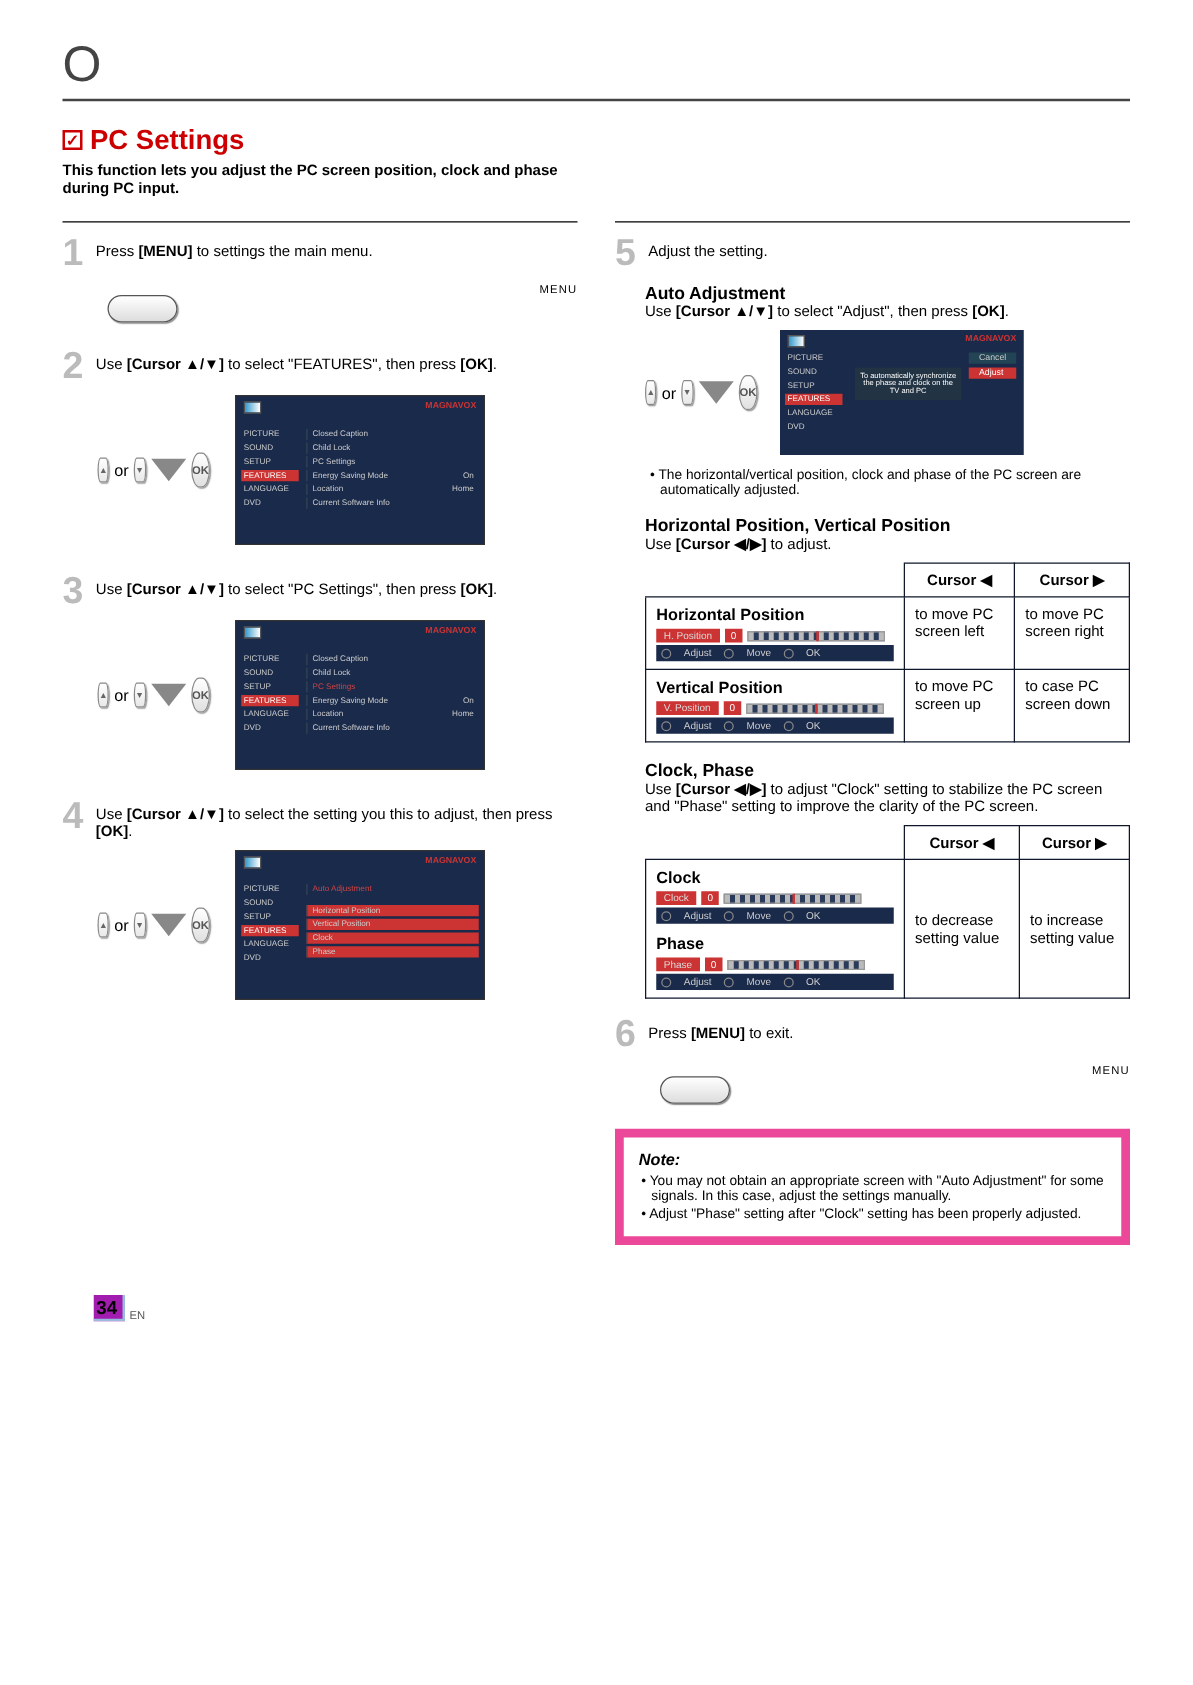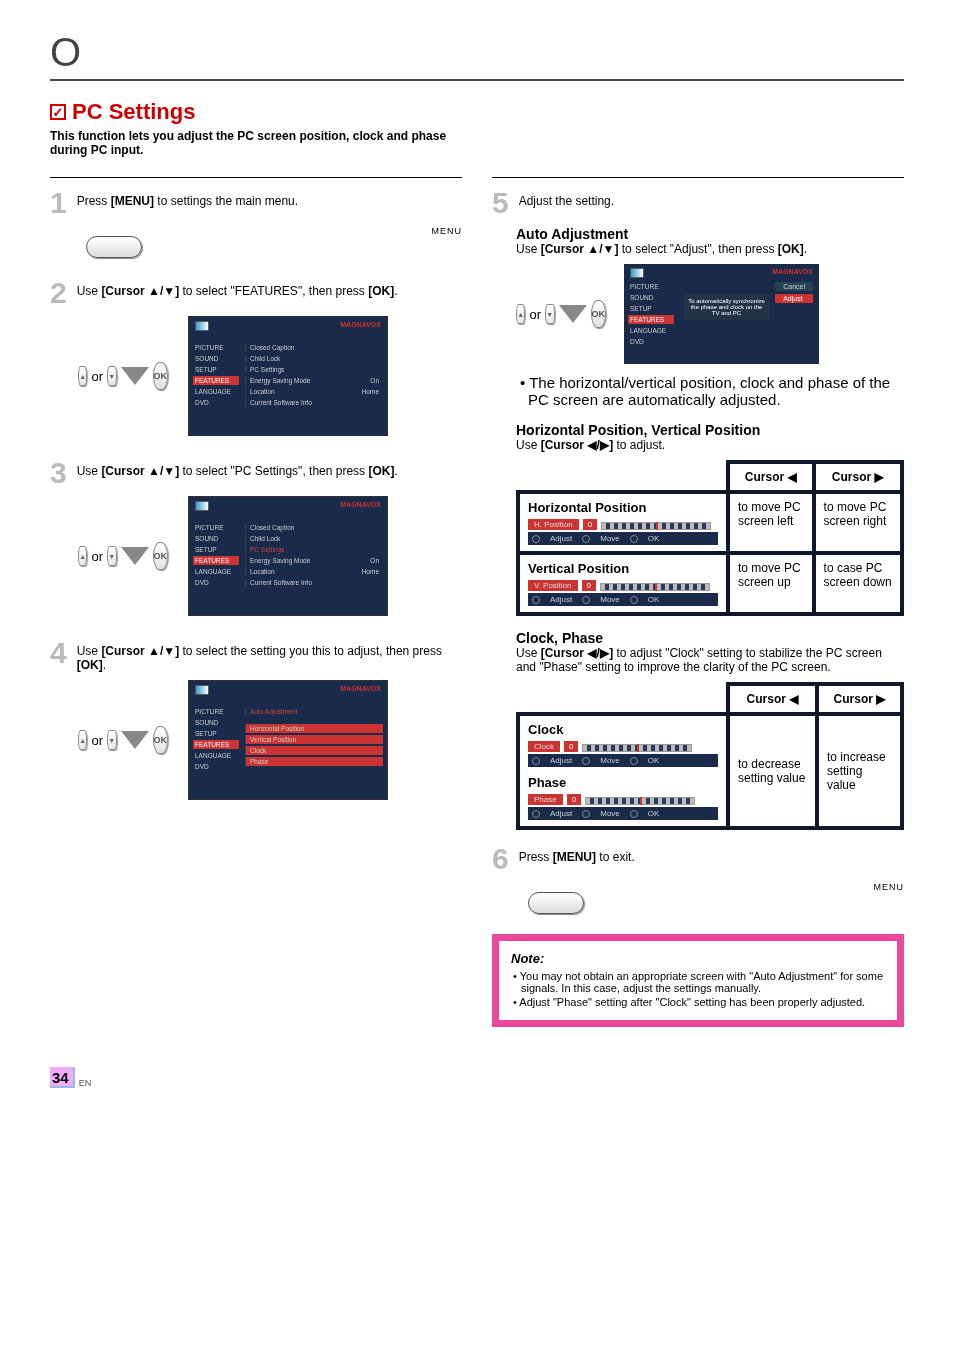--- a/index.html
+++ b/index.html
@@ -102,35 +102,35 @@
   .tv-side div { padding:1px 2px;}
   .tv-side .hl { background:#c33; color:#fff;}
   .tv-main {
     flex:1; padding:26px 4px 4px 2px; display:flex;flex-direction:column;
     gap:2px; font-size:6.5px; color:#ccc;
   }
   .tv-main .row { display:flex; justify-content:space-between; padding:1px 4px;border-left:1px solid #345;}
   .tv-main .row.hl { color:#c44;}
   .subhead { font-weight:bold; font-size:14px; margin-top:4px;}
   .subtext { font-size:12px; margin-bottom:8px;}
-  .bullet { font-size:15px; margin:0 0 14px 12px; text-indent:-8px;}
+  .bullet { font-size:11px; margin:0 0 14px 12px; text-indent:-8px;}
   table.pos-table {
     border-collapse:collapse; width:100%; font-size:12px; margin-bottom:14px;
   }
   table.pos-table th, table.pos-table td {
-    border:4px solid #0f172a; padding:6px 8px; text-align:left; vertical-align:top;
+    border:1px solid #0f172a; padding:6px 8px; text-align:left; vertical-align:top;
   }
   table.pos-table th { text-align:center; font-weight:bold;}
   .cell-head { font-weight:bold; margin-bottom:4px; font-size:13px;}
   .mini-osd {
     margin-top:4px;
     font-size:9px;
   }
   .mini-osd .bar1 {
-    display:flex;align-items:flex-end;gap:4px;color:#fff;
+    display:flex;align-items:center;gap:4px;color:#fff;
   }
   .mini-osd .lbl { background:#c33; padding:1px 6px; font-size:8px;color:#ddd;}
   .mini-osd .num { background:#c33; padding:1px 5px; font-size:8px;color:#fff;}
   .mini-osd .ticks {
     height:8px;width:110px;border:1px solid #999;
     background:
       repeating-linear-gradient(90deg,#bbb 0 4px, transparent 4px 8px),
       linear-gradient(#2a3a5a,#2a3a5a);
     position:relative;
   }
@@ -145,22 +145,23 @@
   }
   .note-box .nt { font-style:italic; font-weight:bold; font-size:13px;}
   .note-box ul { list-style: none; padding:0; margin-top:4px;}
   .note-box li { padding-left:10px; text-indent:-8px; margin-bottom:2px;}
   .note-box li::before{content:"• "; font-style:normal;}
   .page-num {
     position:relative; margin-top:40px; font-size:15px; font-weight:bold;
     display:flex;align-items:flex-end;gap:4px;
   }
   .page-num .pbox{
-    background:#f0abfc; padding:2px 6px 2px 2px; display:inline-block;
+    background:#a21caf; padding:2px 6px 2px 2px; display:inline-block;
     box-shadow:inset -2px -2px 0 #9bd;
+    margin-left:25px;
   }
   .page-num .en{font-size:9px;color:#555;font-weight:normal;}
   .auto-box-right {
     position:relative; width:195px;height:100px;background:#1a2a4a;
   }
   .auto-box-right .mid{
     position:absolute;left:60px;right:50px;top:30px;font-size:6px;color:#fff;
     background:#234; padding:4px; text-align:center;
   }
   .auto-box-right .opts{position:absolute;right:6px;top:18px;display:flex;flex-direction:column;font-size:7px;gap:3px;}

